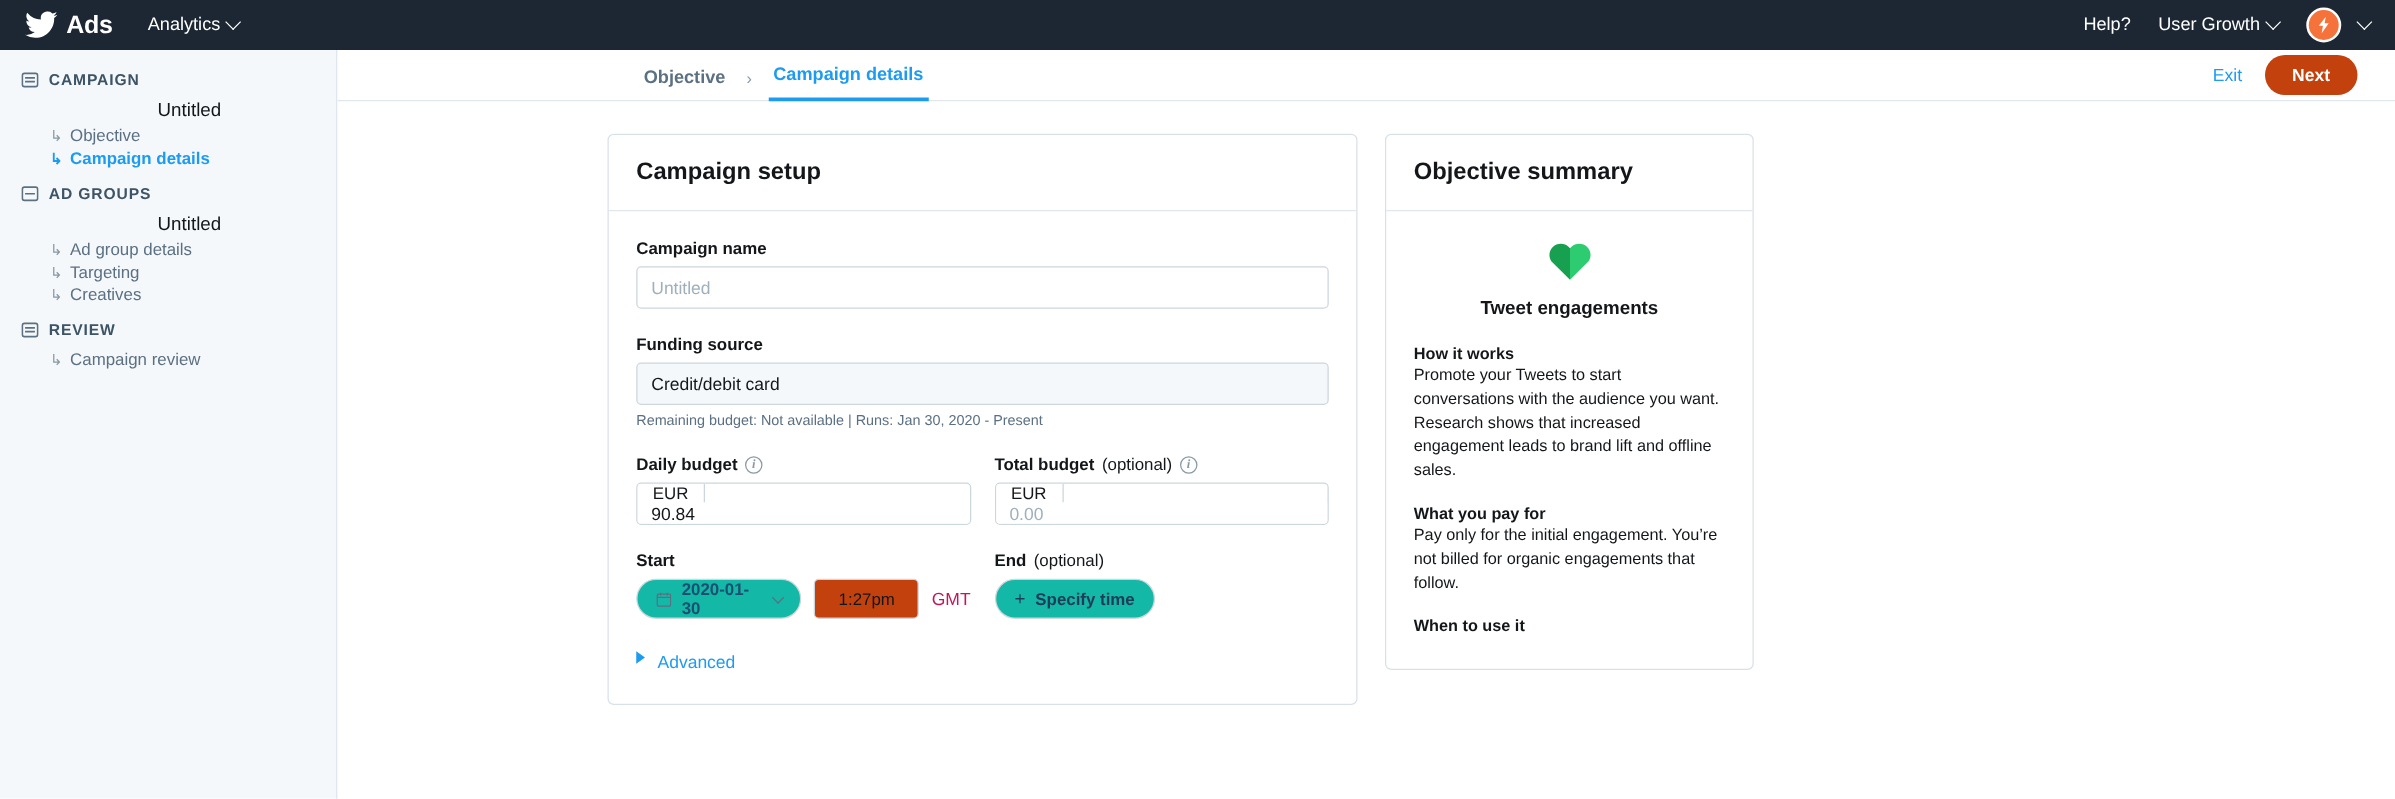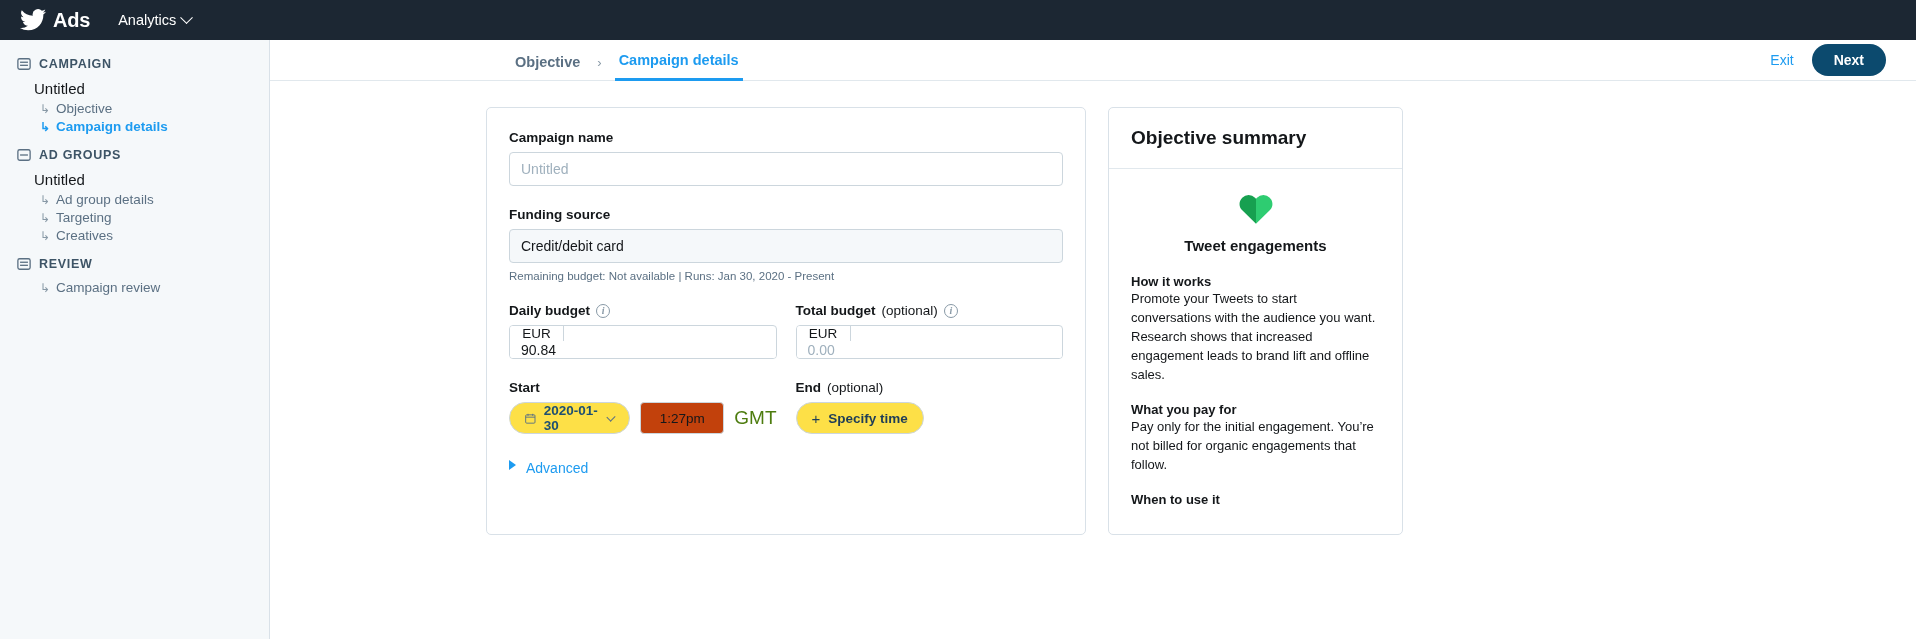--- a/index.html
+++ b/index.html
@@ -67,40 +67,40 @@
     font-size: 15px; color: #14171a; padding-left: 34px; margin-bottom: 4px;
   }
   .side-sub {
     font-size: 13.5px; color: #5b7083;
     padding-left: 40px; margin-bottom: 3px;
     display: flex; align-items: center; gap: 6px; cursor: pointer;
   }
   .side-sub.active { color: #1d9bf0; font-weight: bold; }
   .arrow-glyph { font-size: 12px; line-height: 1; color: #8899a6; }
   .side-sub.active .arrow-glyph { color: #1d9bf0; }
-  .side-group { margin-bottom: 14px; }
+  .side-group { margin-bottom: 14px; text-align: center; }
 
   
   .main { flex: 1; background: #ffffff; height: 100%; overflow: hidden; }
   .crumbbar {
     height: 41px; border-bottom: 1px solid #e1e8ed;
     display: flex; align-items: center; padding: 0 30px;
     position: relative;
   }
   .crumbs { display: flex; align-items: flex-end; gap: 0; margin-left: 211px; height: 41px; }
   .crumb {
     font-size: 14.5px; font-weight: bold; color: #5b7083;
     padding: 0 4px 11px 4px; cursor: pointer; line-height: 1;
   }
   .crumb.active { color: #1d9bf0; border-bottom: 3px solid #1d9bf0; padding-bottom: 10px; }
   .crumb-sep { color: #8899a6; font-size: 13px; padding: 0 13px 11px; }
   .crumb-actions { margin-left: auto; display: flex; align-items: center; gap: 18px; }
   .exit-link { font-size: 14px; color: #1d9bf0; cursor: pointer; }
   .next-btn {
-    background: #0c4a6e; color: #fff; border: none; border-radius: 17px;
+    background: #c2410c; color: #fff; border: none; border-radius: 17px;
     font-size: 14px; font-weight: bold; padding: 8px 22px; cursor: pointer;
     font-family: "Liberation Sans", sans-serif;
   }
 
   .content { display: flex; gap: 22px; padding: 26px 0 0 216px; }
 
   .card {
     background: #fff; border: 1px solid #d9e1e8; border-radius: 5px;
   }
   .card-setup { width: 600px; }
@@ -151,31 +151,31 @@
     flex: 1; border: none; outline: none; padding: 0 11px; font-size: 14px;
     font-family: "Liberation Sans", sans-serif; color: #14171a; background: #fff;
   }
   .cur-val::placeholder { color: #9fb0bd; }
 
   .date-row { display: flex; align-items: center; gap: 10px; }
   .pill {
     display: inline-flex; align-items: center; gap: 8px;
     border: 1px solid #ccd6dd; border-radius: 17px;
     height: 32px; padding: 0 15px; cursor: pointer;
-    font-size: 13.5px; font-weight: bold; color: #3d5466; background: #fde047;
+    font-size: 13.5px; font-weight: bold; color: #3d5466; background: #14b8a6;
   }
   .pill.blue { color: #1d4f72; }
   .pill-specify { color: #1f3d57; font-weight: bold; }
   .plus { font-size: 15px; font-weight: normal; }
   .time-input {
     width: 84px; height: 32px; border: 1px solid #ccd6dd; border-radius: 4px;
     text-align: center; font-size: 13.5px; color: #14171a; outline: none;
     font-family: "Liberation Sans", sans-serif; background: #c2410c;
   }
-  .gmt { font-size: 19px; color: #4d7c0f; }
+  .gmt { font-size: 14px; color: #be185d; }
   .cal-ic { width: 13px; height: 13px; display:block; }
   .chev-sm {
     display:inline-block; width:7px; height:7px;
     border-right: 1.8px solid #5b7083; border-bottom: 1.8px solid #5b7083;
     transform: rotate(45deg) translate(-1px,-1px);
   }
   .advanced {
     display: flex; align-items: flex-start; gap: 10px; margin-top: 26px;
     color: #1d9bf0; font-size: 14px; cursor: pointer;
   }
@@ -205,20 +205,37 @@
       <svg class="bird-logo" viewBox="0 0 24 20" xmlns="http://www.w3.org/2000/svg">
         <path fill="#ffffff" d="M24 2.37a9.9 9.9 0 0 1-2.83.78A4.93 4.93 0 0 0 23.34.37a9.86 9.86 0 0 1-3.13 1.2A4.92 4.92 0 0 0 11.8 6.03 13.97 13.97 0 0 1 1.67.9a4.92 4.92 0 0 0 1.52 6.57 4.9 4.9 0 0 1-2.23-.62v.06a4.93 4.93 0 0 0 3.95 4.83 4.96 4.96 0 0 1-2.22.09 4.93 4.93 0 0 0 4.6 3.42A9.88 9.88 0 0 1 0 17.29a13.94 13.94 0 0 0 7.55 2.21c9.05 0 14-7.5 14-14 0-.21 0-.42-.02-.63A9.99 9.99 0 0 0 24 2.37z"></path>
       </svg>
     </span>
     <span class="brand-ads">Ads</span>
     <div class="nav-analytics">
       <span>Analytics</span>
       <span class="chev"></span>
     </div>
   </div>
+  <div class="nav-right">
+    <div class="item">
+      <span>Help?</span>
+    </div>
+    <div class="item">
+      <span>User Growth</span>
+      <span class="chev"></span>
+    </div>
+    <div class="avatar-wrap">
+      <div class="avatar">
+        <svg width="16" height="16" viewBox="0 0 24 24" xmlns="http://www.w3.org/2000/svg">
+          <path fill="#ffffff" d="M14.5 2 6 13h5l-1.5 9L18 10h-5l1.5-8z"></path>
+        </svg>
+      </div>
+      <span class="chev"></span>
+    </div>
+  </div>
 </div>
 
 <div class="body-wrap">
 
   <div class="sidebar">
 
     <div class="side-group">
       <div class="side-section">
         <svg width="14" height="14" viewBox="0 0 16 16">
           <rect x="1" y="2" width="14" height="12" rx="2" fill="none" stroke="#5b7083" stroke-width="1.5"></rect>
@@ -287,20 +304,21 @@
       </div>
       <div class="crumb-actions">
         <span class="exit-link">Exit</span>
         <button class="next-btn">Next</button>
       </div>
     </div>
 
     <div class="content">
 
       <div class="card card-setup">
+        <div class="card-head">Campaign setup</div>
         <div class="card-body">
 
           <div class="mb22">
             <div class="field-label">Campaign name</div>
             <input class="txt-input" type="text" placeholder="Untitled" style="">
           </div>
 
           <div class="mb22">
             <div class="field-label">Funding source</div>
             <input class="txt-input readonly" type="text" readonly="" value="Credit/debit card" style="">

